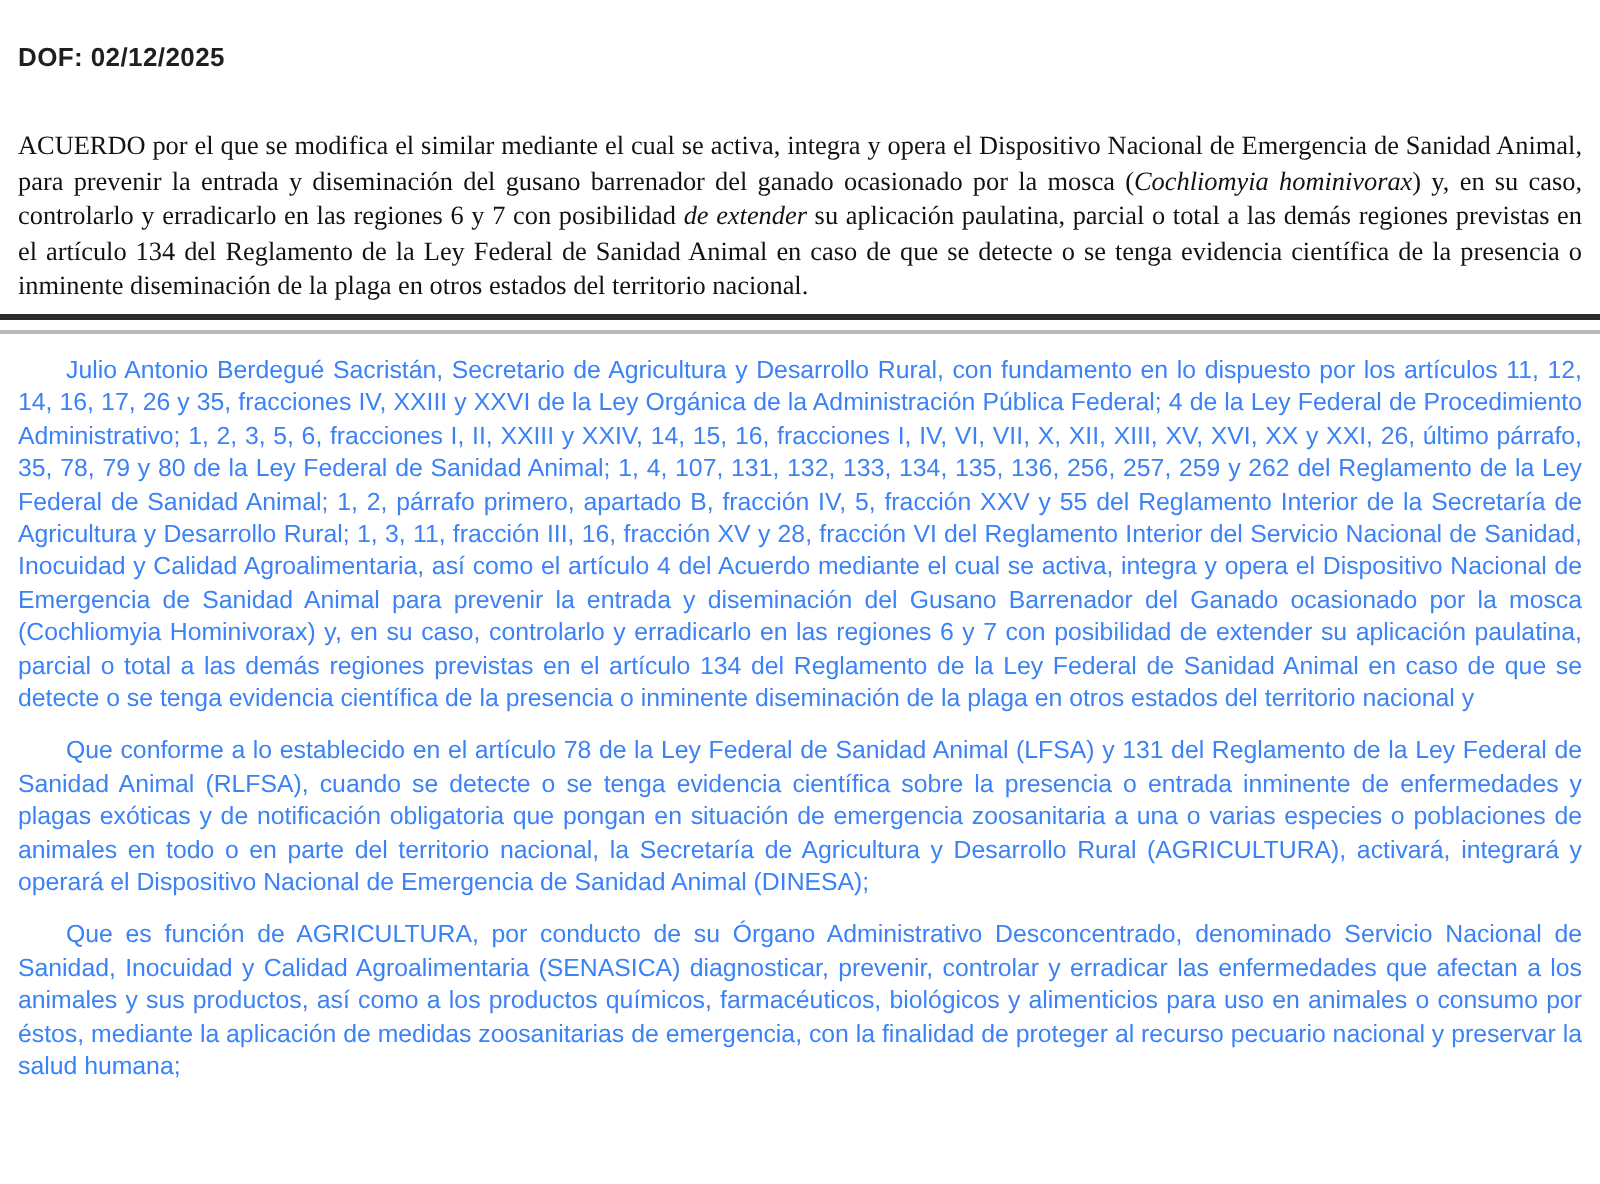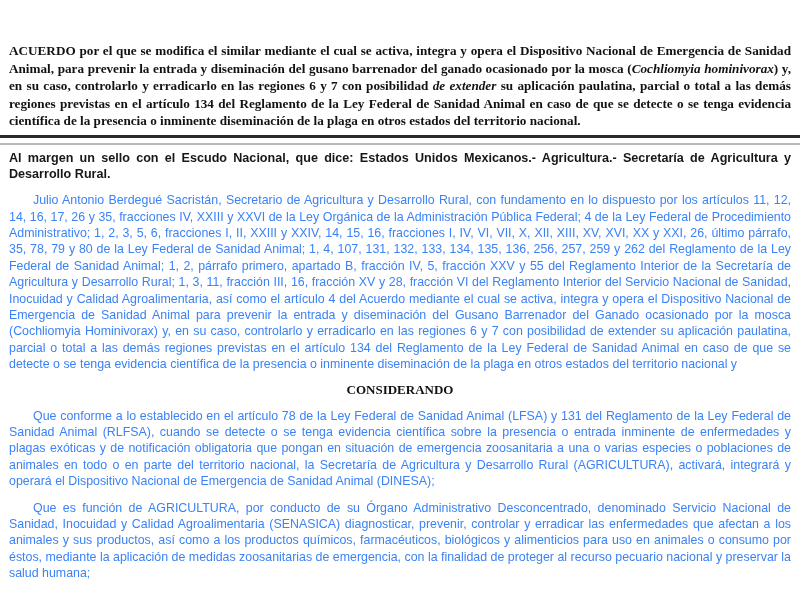--- a/index.html
+++ b/index.html
@@ -16,23 +16,23 @@
   }
   .dof-date {
     margin: 22px 0 0;
     font-weight: bold;
     font-size: 13px;
     line-height: 14px;
     color: #1f1f1f;
     letter-spacing: 0.2px;
   }
   .doc-title {
-    margin: 42px 0 0;
+    margin: 28px 0 0;
     font-family: "Liberation Serif", serif;
-    font-weight: bold;
+    font-weight: normal;
     font-size: 13.2px;
     line-height: 17.6px;
     color: #121212;
     text-align: justify;
   }
   .doc-title .it { font-style: italic; }
   .rule-dark {
     border: none;
     border-top: 3px solid #2a2a2a;
     margin: 5px -9px 0;
@@ -67,29 +67,28 @@
     color: #121212;
     text-align: center;
     text-indent: 0;
   }
 </style>
 </head>
 <body>
 
 <div class="page">
 
+  <p class="dof-date">DOF: 02/12/2025</p>
 
   <p class="doc-title"><span>ACUERDO por el que se modifica el similar mediante el cual se activa, integra y opera el Dispositivo Nacional de Emergencia de Sanidad Animal, para prevenir la entrada y diseminación del gusano barrenador del ganado ocasionado por la mosca (</span><span class="it">Cochliomyia hominivorax</span><span>) y, en su caso, controlarlo y erradicarlo en las regiones 6 y 7 con posibilidad </span><span class="it">de extender</span><span> su aplicación paulatina, parcial o total a las demás regiones previstas en el artículo 134 del Reglamento de la Ley Federal de Sanidad Animal en caso de que se detecte o se tenga evidencia científica de la presencia o inminente diseminación de la plaga en otros estados del territorio nacional.</span></p>
 
   <hr class="rule-dark">
   <hr class="rule-light">
 
-  <p class="margin-note">Al margen un sello con el Escudo Nacional, que dice: Estados Unidos Mexicanos.- Agricultura.- Secretaría de Agricultura y Desarrollo Rural.</p>
 
   <p class="body-par">Julio Antonio Berdegué Sacristán, Secretario de Agricultura y Desarrollo Rural, con fundamento en lo dispuesto por los artículos 11, 12, 14, 16, 17, 26 y 35, fracciones IV, XXIII y XXVI de la Ley Orgánica de la Administración Pública Federal; 4 de la Ley Federal de Procedimiento Administrativo; 1, 2, 3, 5, 6, fracciones I, II, XXIII y XXIV, 14, 15, 16, fracciones I, IV, VI, VII, X, XII, XIII, XV, XVI, XX y XXI, 26, último párrafo, 35, 78, 79 y 80 de la Ley Federal de Sanidad Animal; 1, 4, 107, 131, 132, 133, 134, 135, 136, 256, 257, 259 y 262 del Reglamento de la Ley Federal de Sanidad Animal; 1, 2, párrafo primero, apartado B, fracción IV, 5, fracción XXV y 55 del Reglamento Interior de la Secretaría de Agricultura y Desarrollo Rural; 1, 3, 11, fracción III, 16, fracción XV y 28, fracción VI del Reglamento Interior del Servicio Nacional de Sanidad, Inocuidad y Calidad Agroalimentaria, así como el artículo 4 del Acuerdo mediante el cual se activa, integra y opera el Dispositivo Nacional de Emergencia de Sanidad Animal para prevenir la entrada y diseminación del Gusano Barrenador del Ganado ocasionado por la mosca (Cochliomyia Hominivorax) y, en su caso, controlarlo y erradicarlo en las regiones 6 y 7 con posibilidad de extender su aplicación paulatina, parcial o total a las demás regiones previstas en el artículo 134 del Reglamento de la Ley Federal de Sanidad Animal en caso de que se detecte o se tenga evidencia científica de la presencia o inminente diseminación de la plaga en otros estados del territorio nacional y</p>
 
-  <p class="body-par considerando">CONSIDERANDO</p>
 
   <p class="body-par">Que conforme a lo establecido en el artículo 78 de la Ley Federal de Sanidad Animal (LFSA) y 131 del Reglamento de la Ley Federal de Sanidad Animal (RLFSA), cuando se detecte o se tenga evidencia científica sobre la presencia o entrada inminente de enfermedades y plagas exóticas y de notificación obligatoria que pongan en situación de emergencia zoosanitaria a una o varias especies o poblaciones de animales en todo o en parte del territorio nacional, la Secretaría de Agricultura y Desarrollo Rural (AGRICULTURA), activará, integrará y operará el Dispositivo Nacional de Emergencia de Sanidad Animal (DINESA);</p>
 
   <p class="body-par">Que es función de AGRICULTURA, por conducto de su Órgano Administrativo Desconcentrado, denominado Servicio Nacional de Sanidad, Inocuidad y Calidad Agroalimentaria (SENASICA) diagnosticar, prevenir, controlar y erradicar las enfermedades que afectan a los animales y sus productos, así como a los productos químicos, farmacéuticos, biológicos y alimenticios para uso en animales o consumo por éstos, mediante la aplicación de medidas zoosanitarias de emergencia, con la finalidad de proteger al recurso pecuario nacional y preservar la salud humana;</p>
 
 </div>
 
 </body></html>

